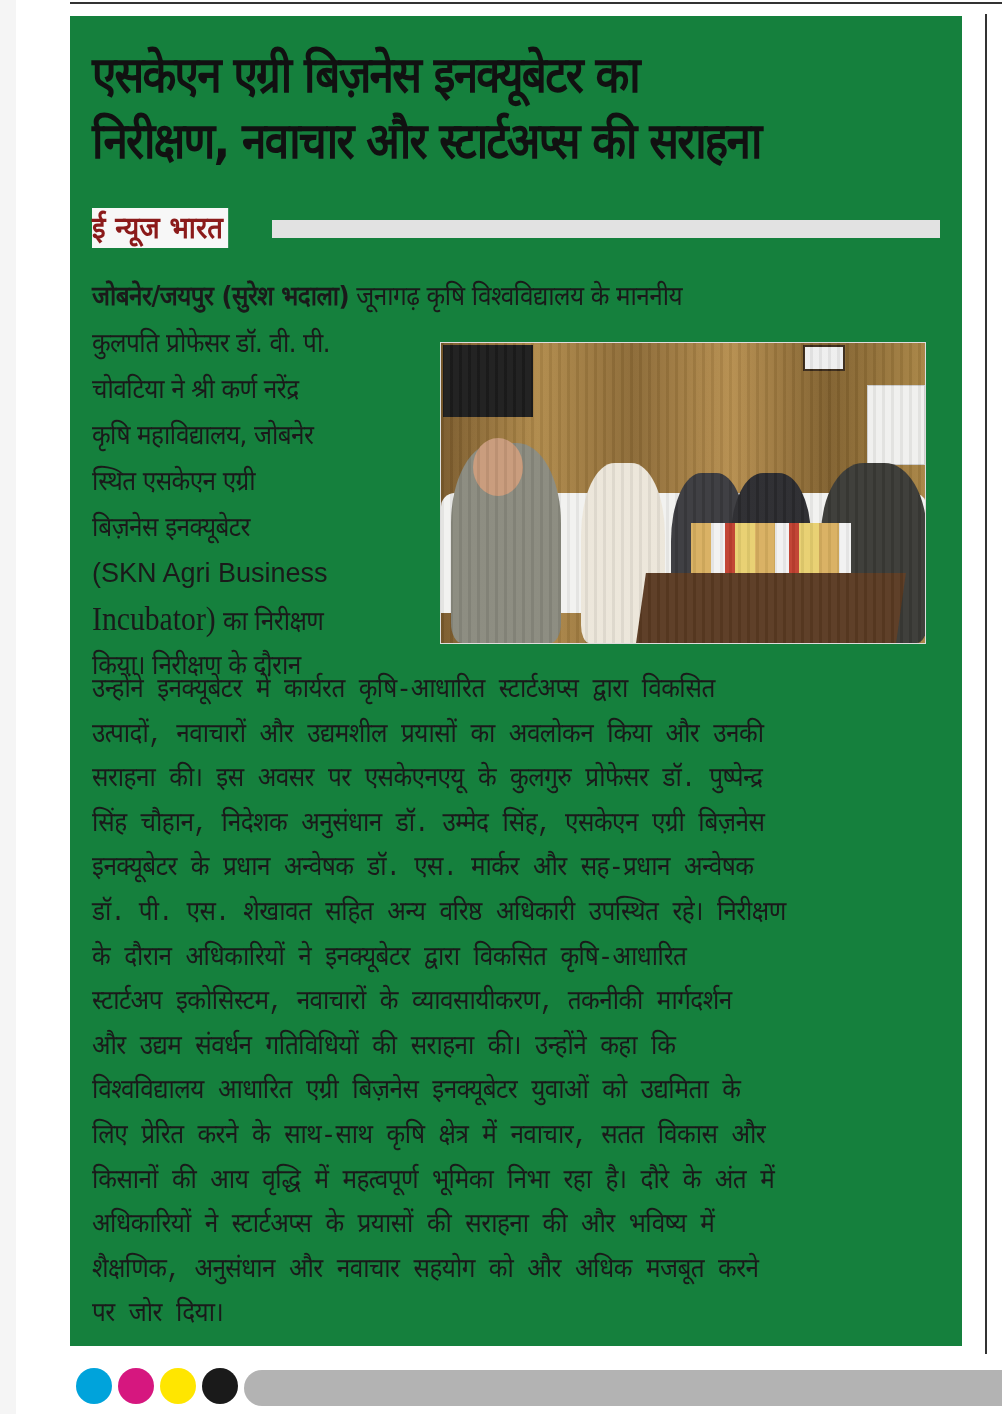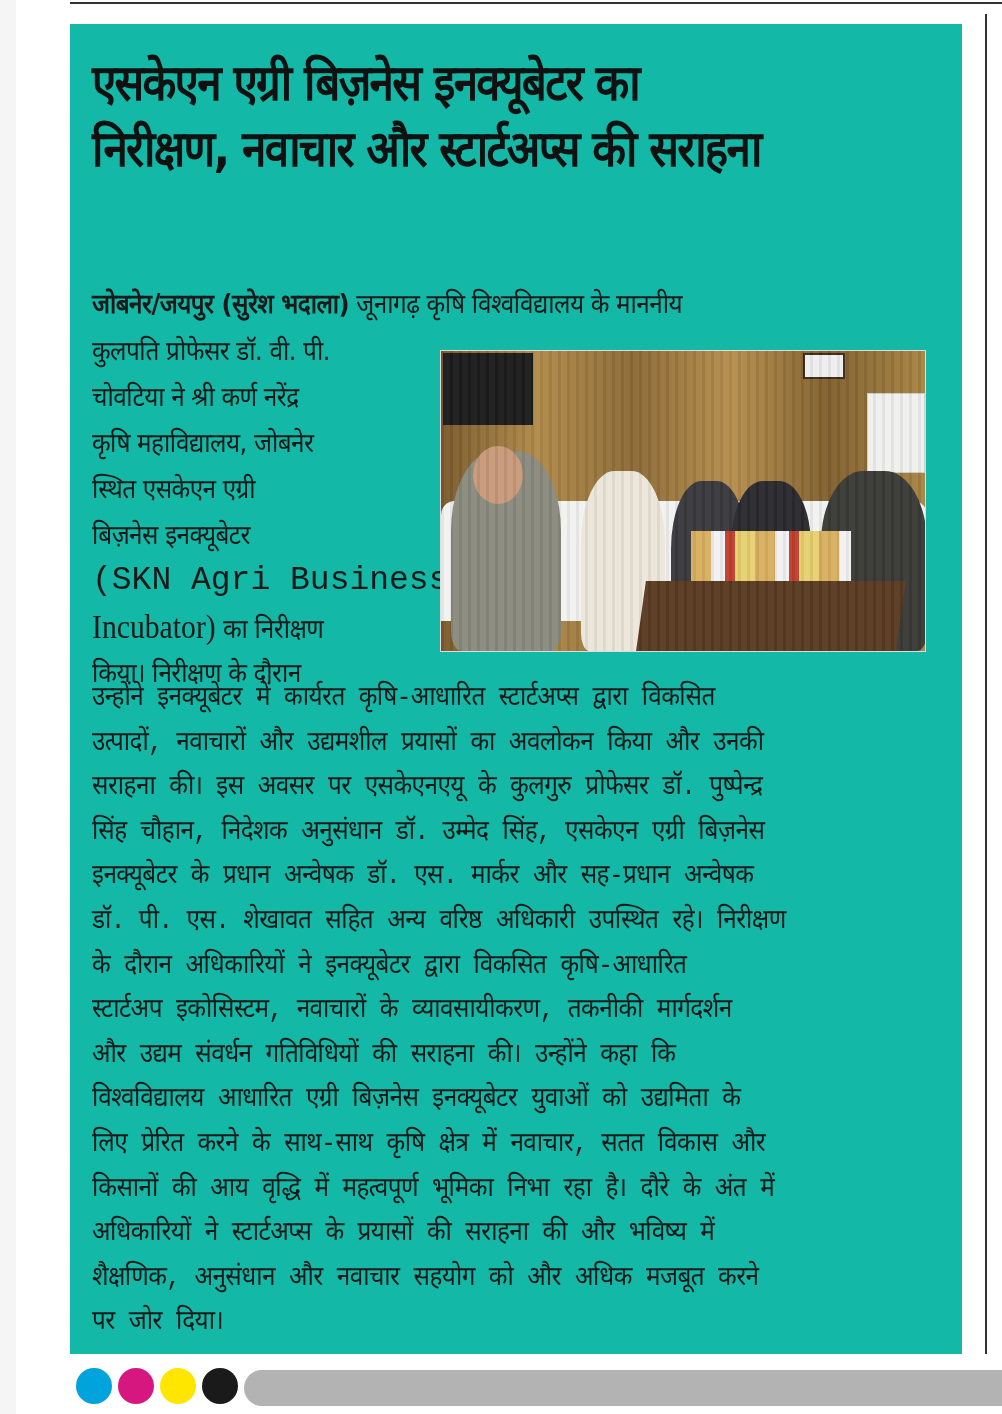--- a/index.html
+++ b/index.html
@@ -16,22 +16,22 @@
   }
   .top-rule {
     position: absolute; left: 70px; top: 0; width: 932px; height: 4px;
     border-bottom: 2px solid #333;
   }
   .right-rule {
     position: absolute; left: 985px; top: 14px; width: 2px; height: 1340px;
     background: #333;
   }
   .article {
-    position: absolute; left: 70px; top: 24px; width: 892px; height: 1330px;
-    background: #14b8a6;
+    position: absolute; left: 70px; top: 16px; width: 892px; height: 1330px;
+    background: #15803d;
   }
   .headline {
     position: absolute; left: 22px; top: 26px; width: 860px;
     font-family: "DejaVu Sans", sans-serif;
     font-weight: bold;
     font-size: 50px;
     line-height: 66px;
     letter-spacing: -2px;
     color: #111;
     transform: scaleX(0.88);
@@ -71,22 +71,22 @@
   }
   .lead-line .dateline { font-weight: bold; }
   .side-col {
     position: absolute; left: 22px; top: 304px; width: 340px;
   }
   .side-col .line {
     height: 46px; line-height: 46px; white-space: nowrap;
     transform: scaleX(0.9); transform-origin: left top;
   }
   .side-col .serif {
-    font-family: Liberation Mono, monospace;
-    font-size: 33px;
+    font-family: Liberation Sans, sans-serif;
+    font-size: 27px;
     letter-spacing: 0;
     transform: none;
   }
   .photo {
     position: absolute; left: 370px; top: 326px; width: 486px; height: 302px;
     background: linear-gradient(90deg, #7a5a2c 0%, #b08a4a 20%, #8c6a36 40%, #b68e4e 60%, #80602e 80%, #a88444 100%);
     overflow: hidden;
     border: 1px solid #ddd;
   }
   .photo .tv { position:absolute; left:2px; top:2px; width:90px; height:72px; background:#1c1c1c; }
@@ -127,20 +127,24 @@
 <div class="top-rule"></div>
 <div class="right-rule"></div>
 
 <div class="article">
 
   <div class="headline">
     <div>एसकेएन एग्री बिज़नेस इनक्यूबेटर का</div>
     <div>निरीक्षण, नवाचार और स्टार्टअप्स की सराहना</div>
   </div>
 
+  <div class="byline-row">
+    <div class="byline-bar"></div>
+    <div class="byline">ई न्यूज भारत</div>
+  </div>
 
   <div class="lead-line body-text">
     <span class="dateline">जोबनेर/जयपुर (सुरेश भदाला)</span><span> जूनागढ़ कृषि विश्वविद्यालय के माननीय</span>
   </div>
 
   <div class="side-col body-text">
     <div class="line">कुलपति प्रोफेसर डॉ. वी. पी.</div>
     <div class="line">चोवटिया ने श्री कर्ण नरेंद्र</div>
     <div class="line">कृषि महाविद्यालय, जोबनेर</div>
     <div class="line">स्थित एसकेएन एग्री</div>

